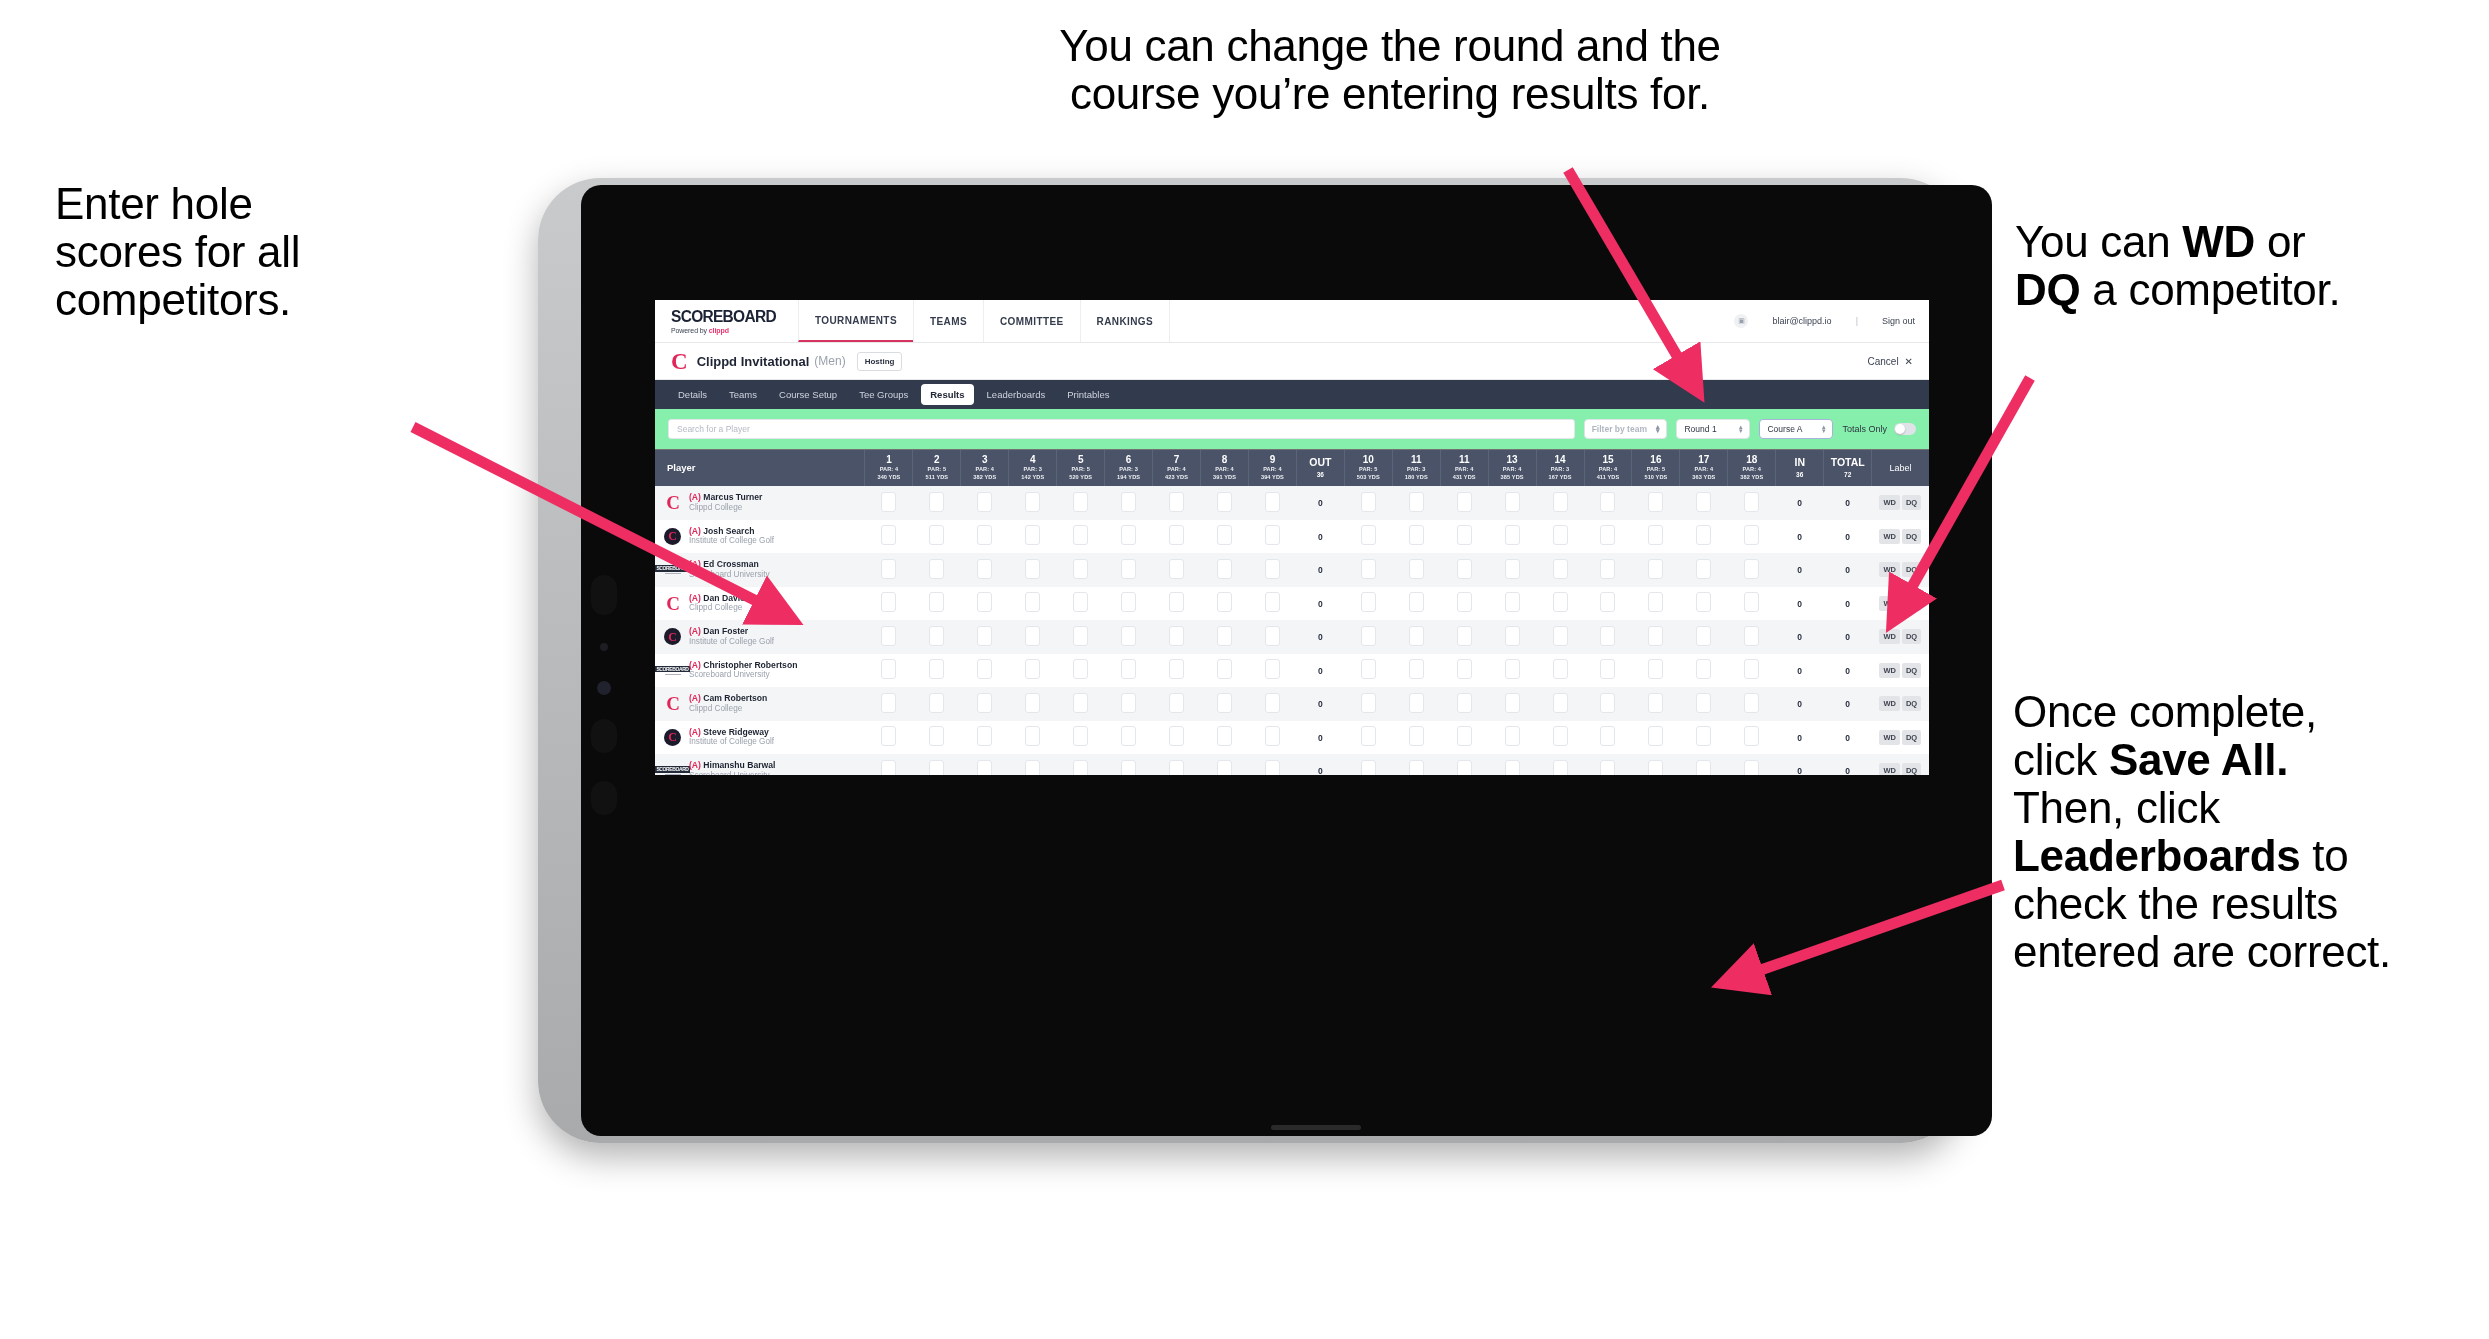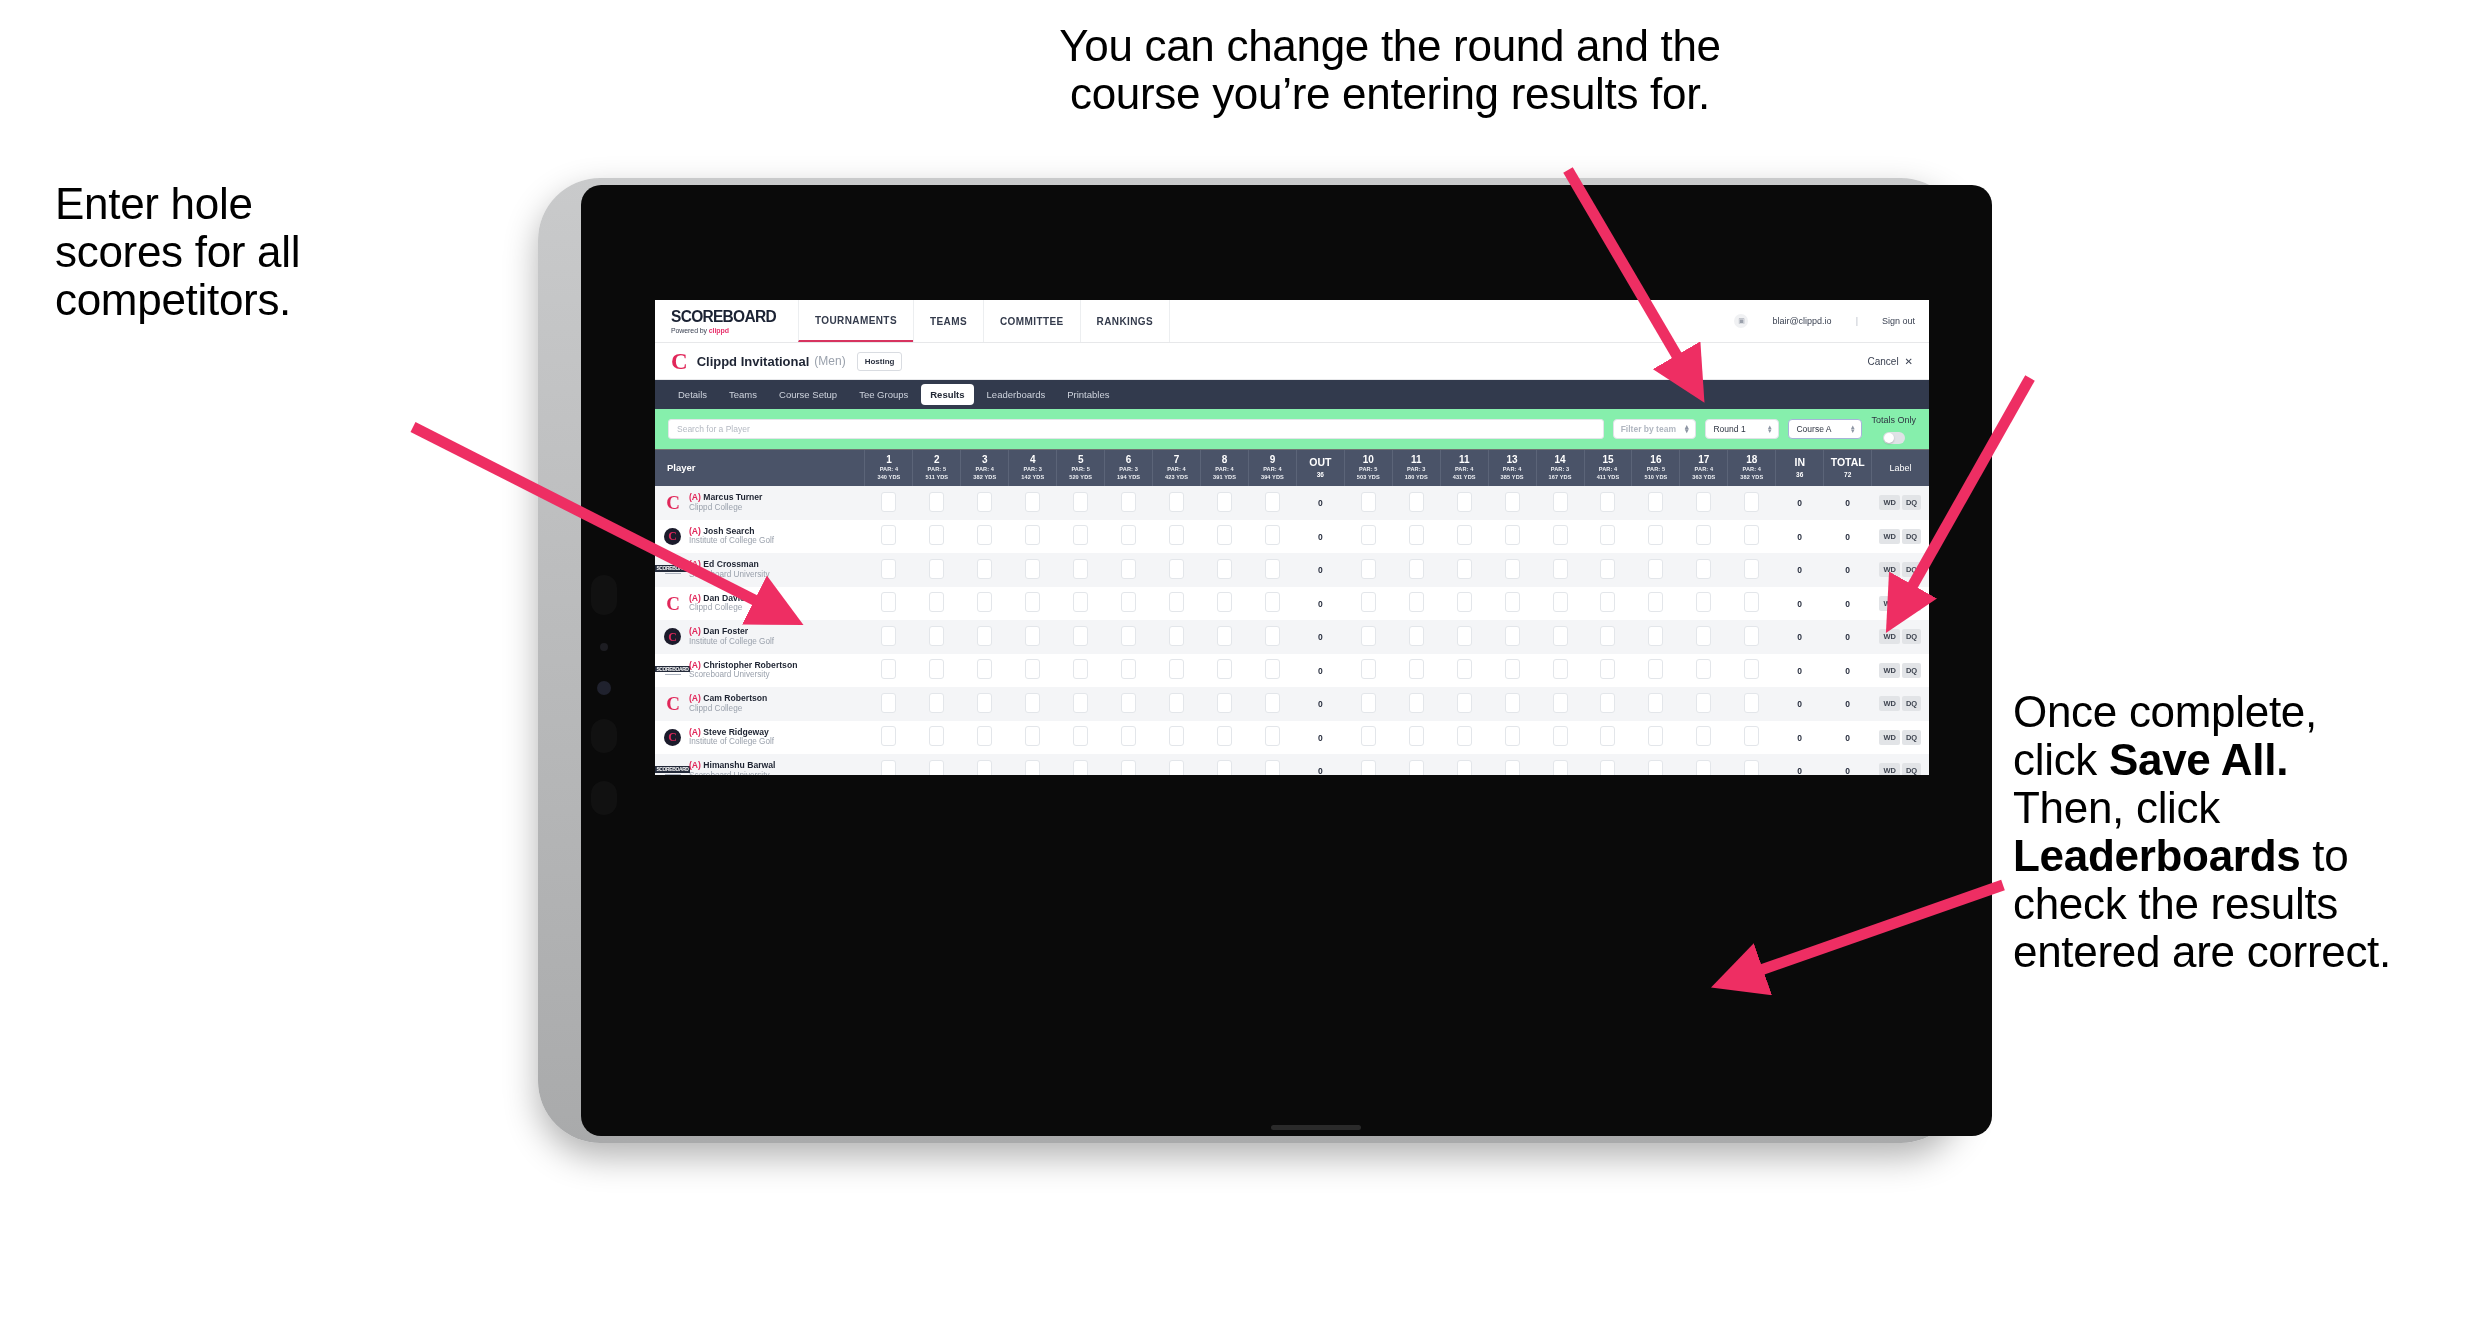--- a/index.html
+++ b/index.html
@@ -134,21 +134,21 @@
     display:flex; align-items:center; padding:0 8px; font-size:8.5px; color:#b4b9c2;
   }
   .selbox {
     height:20px; border:1px solid #dfe2e7; border-radius:4px; background:#fff;
     display:flex; align-items:center; justify-content:space-between; gap:9px;
     padding: 0 7px; font-size:8.5px; color:#2e3442; min-width: 74px; cursor:pointer;
   }
   .selbox.placeholder { color:#b0b6c0;font-weight:bold; }
   .selbox.focused { border-color:#a6b3d8; }
   .caret { display:flex; flex-direction:column; line-height:.55; font-size:7px; color:#8d95a3;}
-  .toggle-wrap { display:flex; align-items:center; gap:7px; font-size:9px; color:#2e3442;flex-direction:column; }
+  .toggle-wrap { display:flex; align-items:center; gap:7px; font-size:9px; color:#2e3442; }
   .toggle { width:22px; height:12px; border-radius:6px; background:#dfe2e6; position:relative; cursor:pointer;}
   .toggle::after{content:'';position:absolute;width:10px;height:10px;border-radius:50%;background:#fff;top:1px;left:1px;box-shadow:0 1px 2px rgba(0,0,0,.22);}
 
   
   table.scores { border-collapse: collapse; width: 1274px; table-layout: fixed; }
   thead th {
     background:#4a5368; color:#fff; font-weight:600;
     border-left: 1px solid #5b6478;
     padding: 3px 0 4px; text-align:center; vertical-align: middle;
     height: 36px;
@@ -188,20 +188,22 @@
 <body>
 
 <div id="stage">
 
   <div class="annot" id="annot-top">You can change the round and the
 course you’re entering results for.</div>
   <div class="annot" id="annot-left">Enter hole
 scores for all
 competitors.</div>
 
+  <div class="annot" id="annot-right1"><span>You can </span><b>WD</b><span> or
+</span><b>DQ</b><span> a competitor.</span></div>
 
   <div class="annot" id="annot-right2"><span>Once complete,</span><br><span>click </span><b>Save All.</b><br><span>Then, click</span><br><b>Leaderboards</b><span> to</span><br><span>check the results</span><br><span>entered are correct.</span></div>
 
   <div id="tablet">
     <div id="tablet-inner">
 
       <div class="hw" id="hw-dot1"></div>
       <div class="hw" id="hw-dot2"></div>
       <div class="hw" id="hw-dot3"></div>
       <div class="hw" id="hw-dot4"></div>

